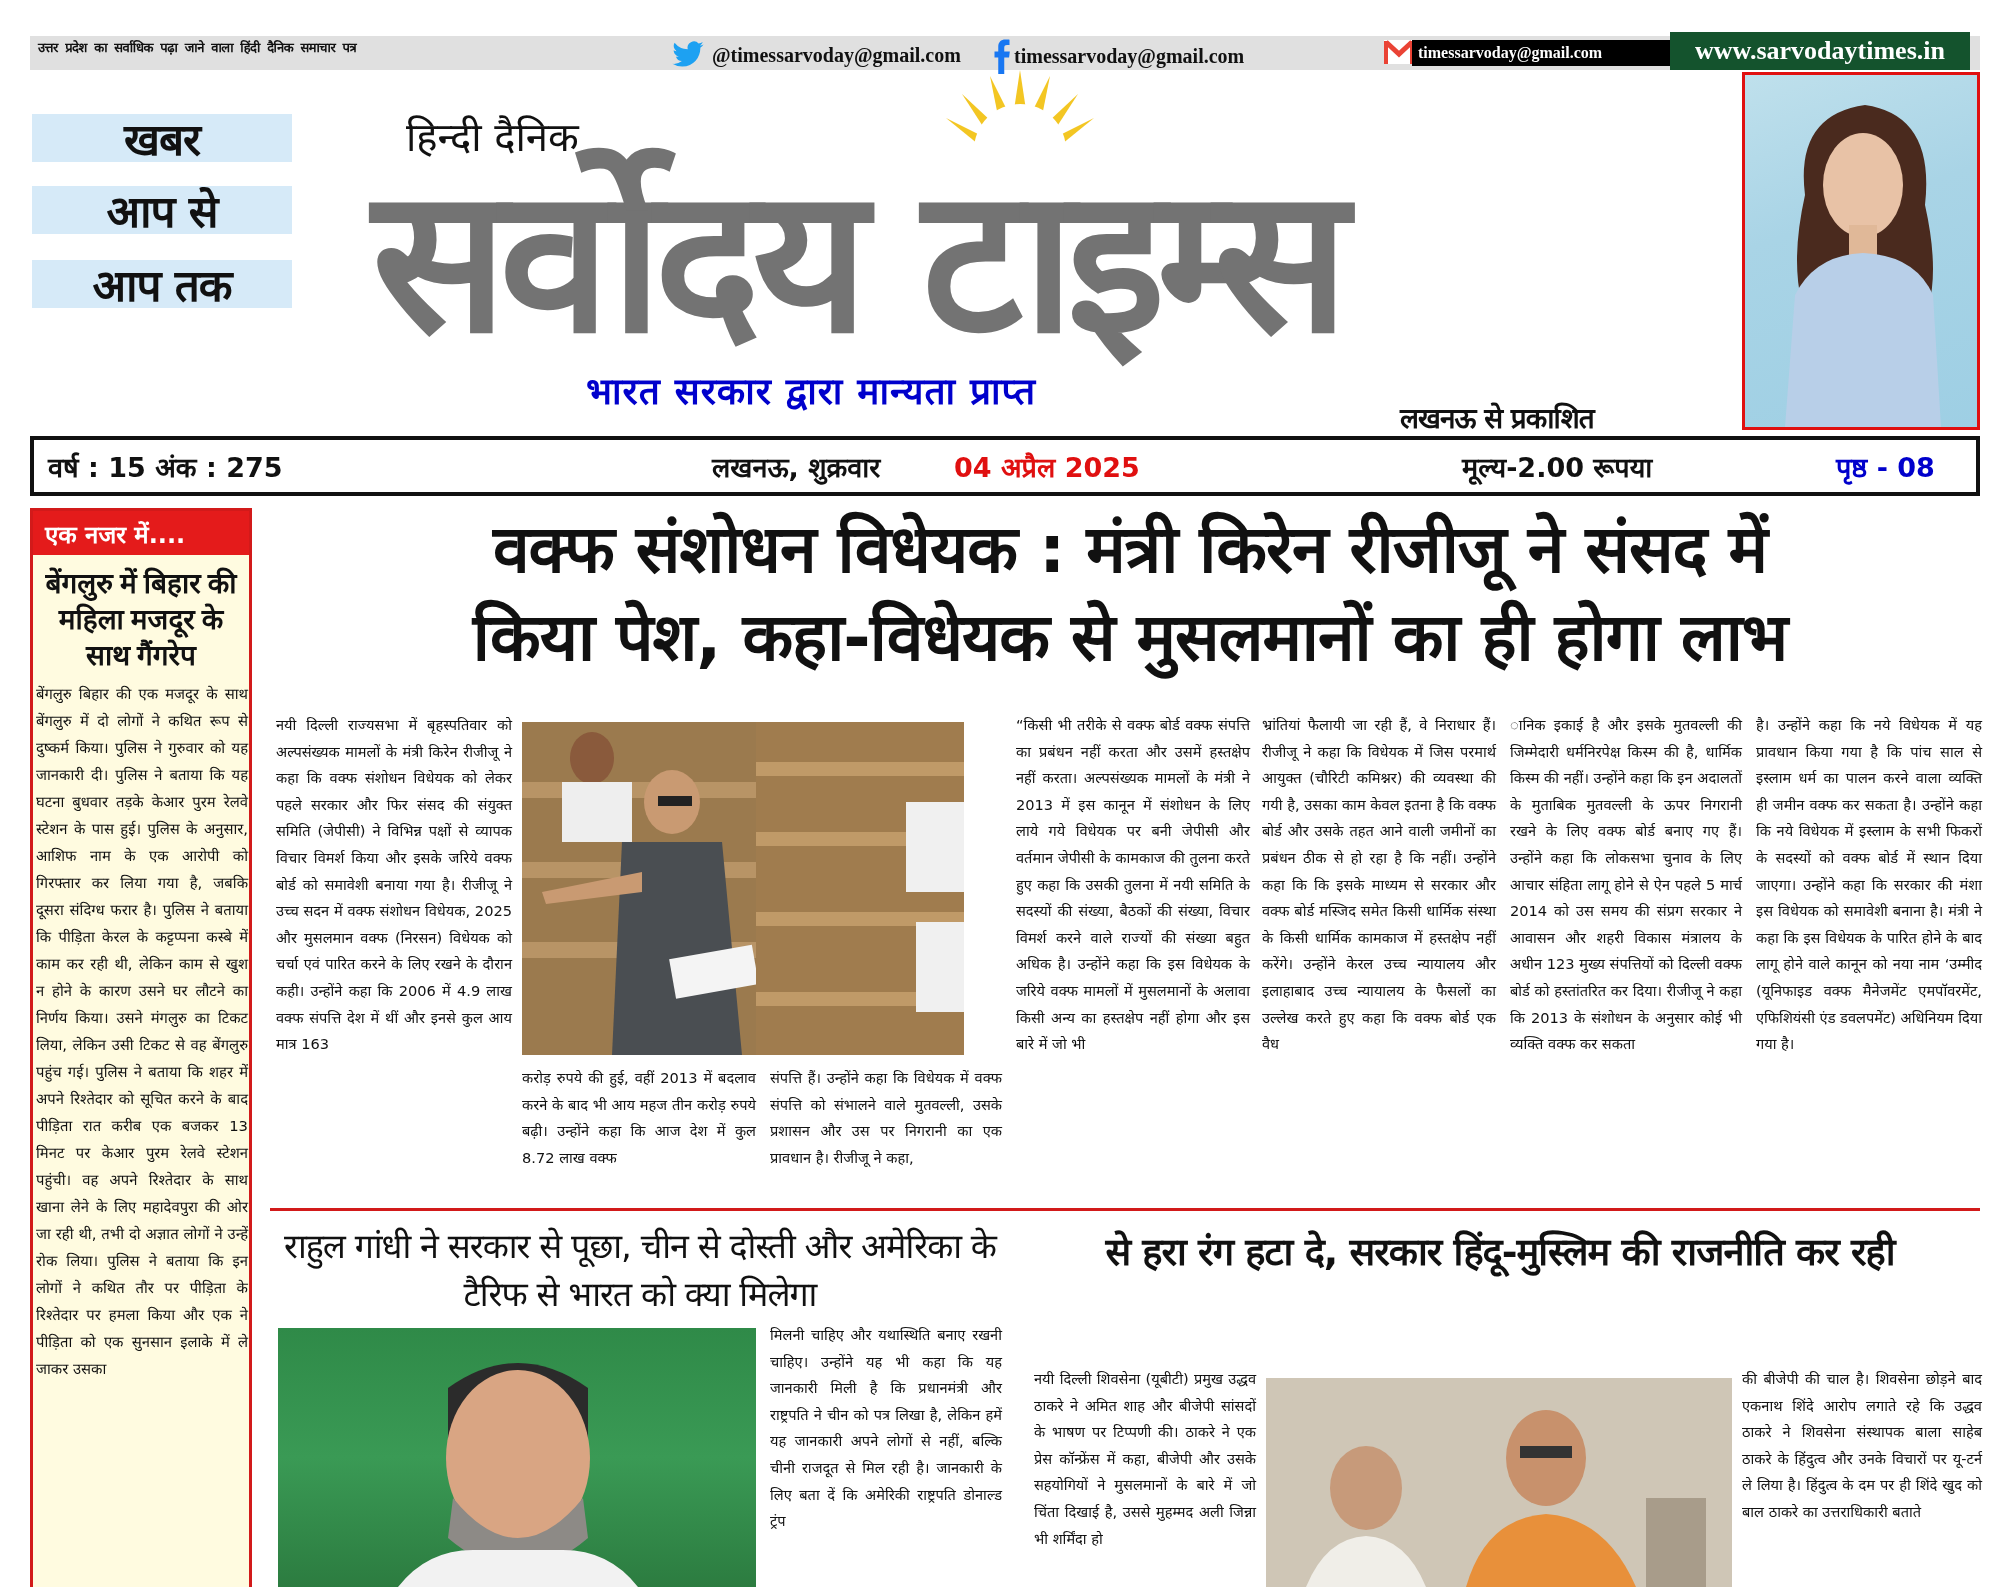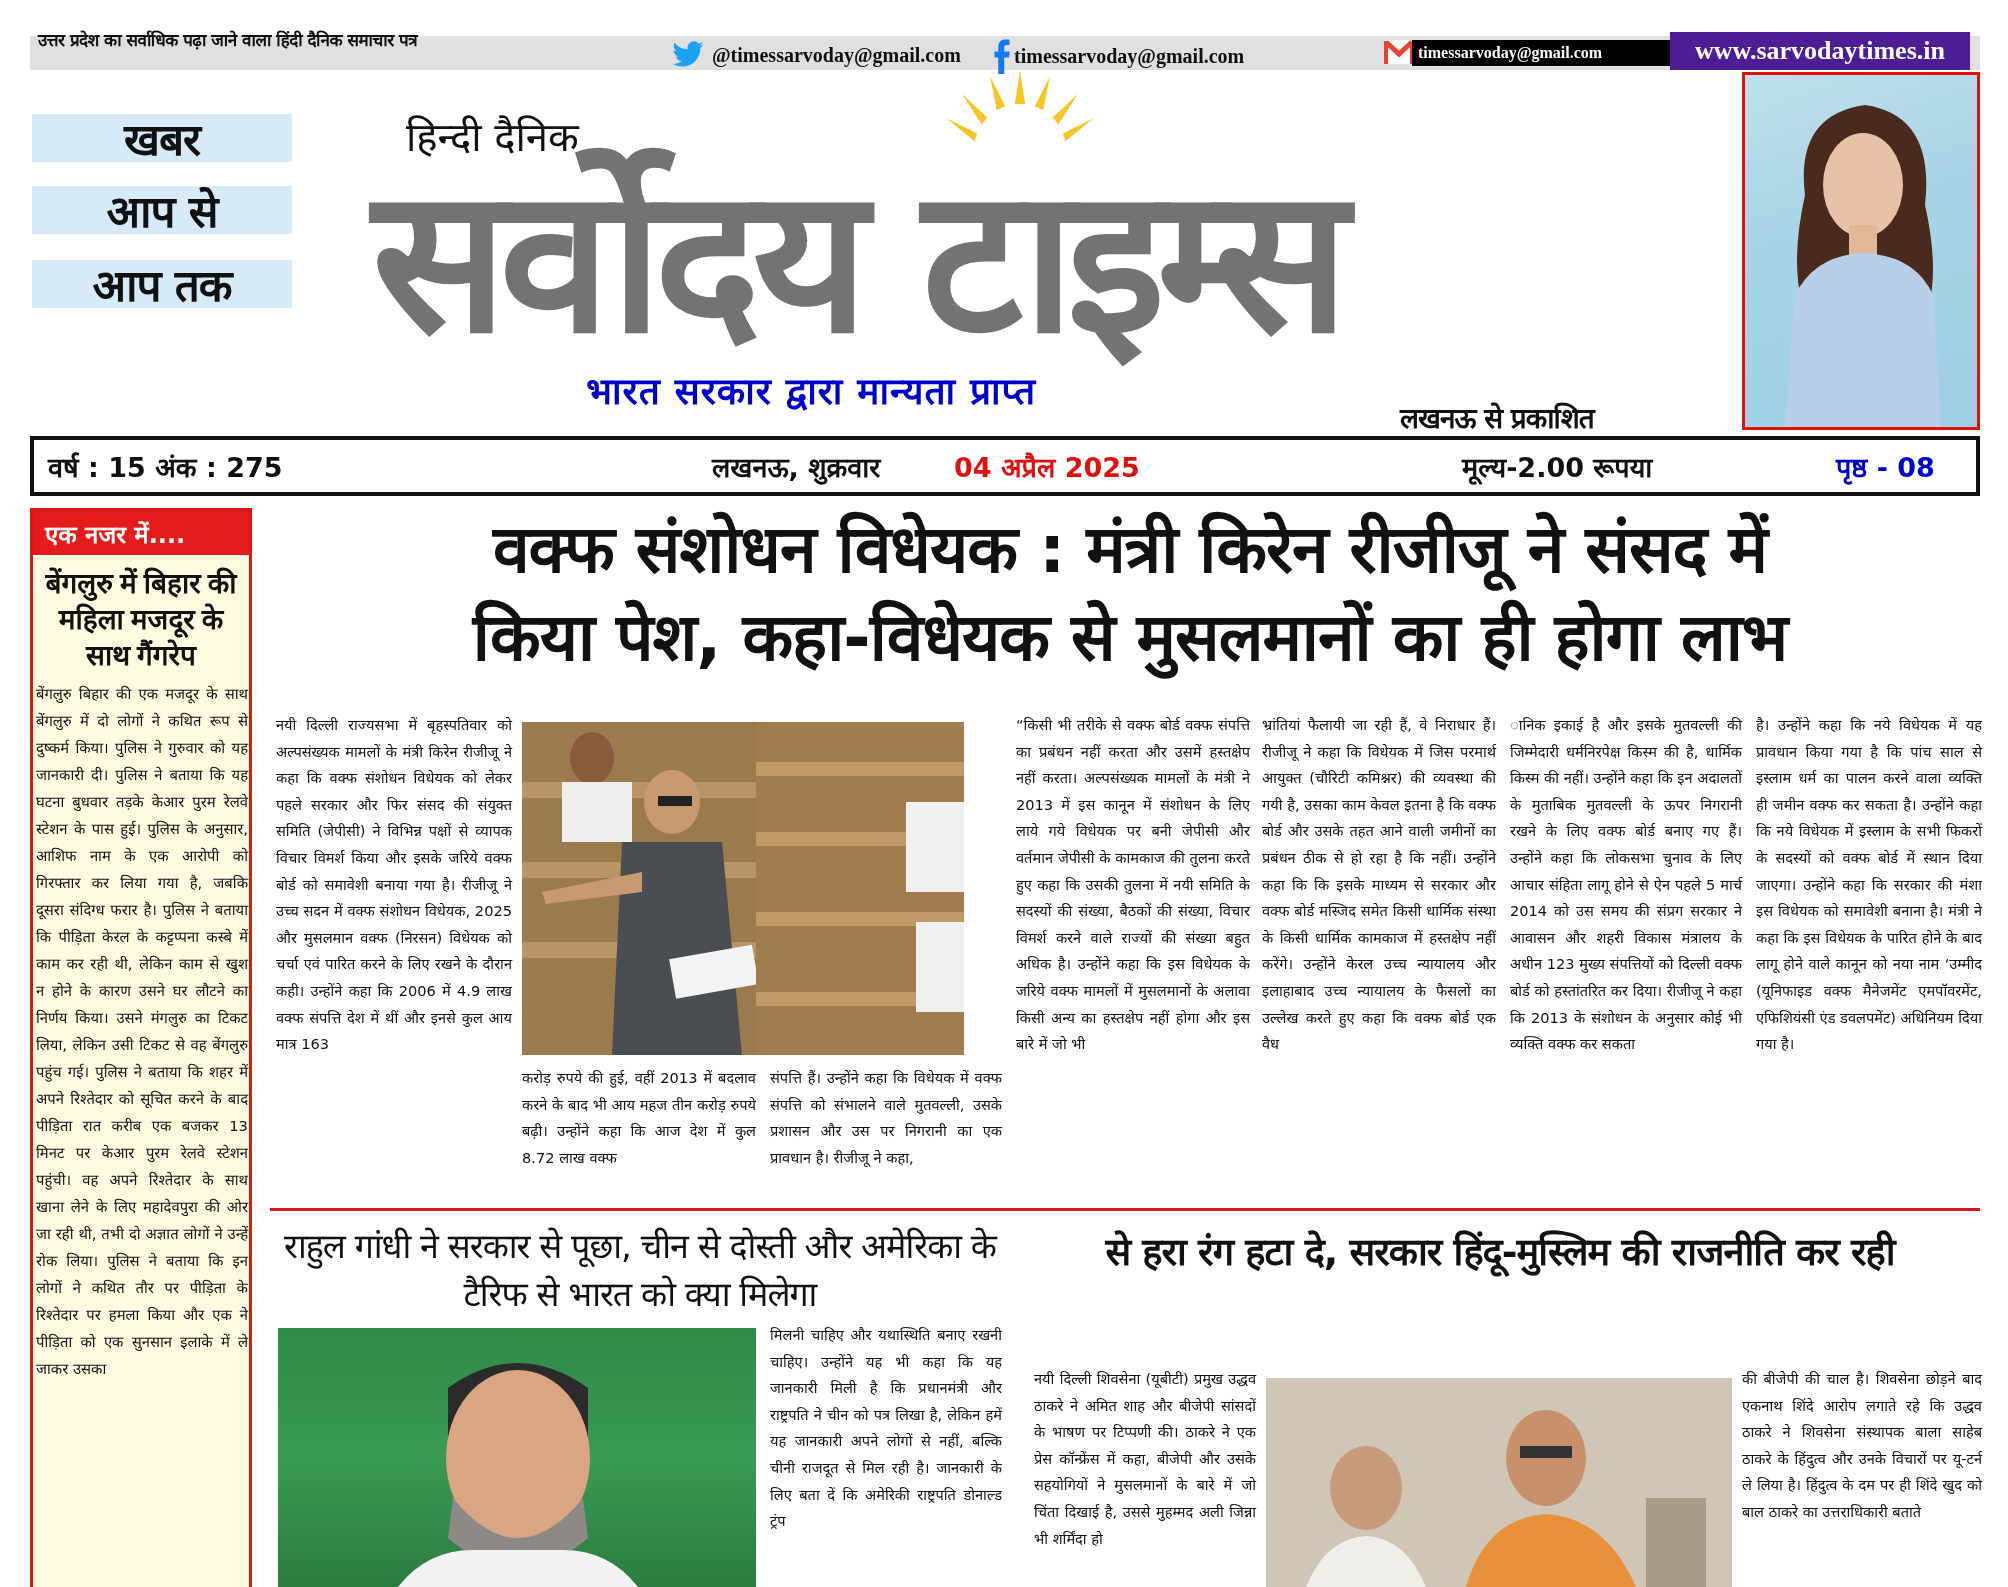--- a/index.html
+++ b/index.html
@@ -1,23 +1,23 @@
 <!DOCTYPE html>
 <html><head>
 <meta charset="utf-8">
 <style>
   html,body{margin:0;padding:0;background:#fff;}
   body{width:2008px;height:1587px;position:relative;overflow:hidden;font-family:"DejaVu Sans",sans-serif;color:#111;}
   .abs{position:absolute;}
   
   .topstrip{left:30px;top:36px;width:1950px;height:34px;background:#e0e0e0;}
-  .tagline{left:38px;top:28px;font-size:17px;font-weight:bold;letter-spacing:-0.5px;}
+  .tagline{left:38px;top:38px;font-size:13px;font-weight:bold;letter-spacing:-0.5px;font-family:Liberation Mono, monospace;}
   .social{top:38px;font-family:"Liberation Serif",serif;font-weight:bold;font-size:20px;display:flex;align-items:center;gap:4px;}
   .gmail-box{left:1412px;top:40px;height:26px;width:490px;background:#000;color:#fff;font-family:"Liberation Serif",serif;font-weight:bold;font-size:16px;display:flex;align-items:center;padding-left:6px;box-sizing:border-box;}
-  .website{left:1670px;top:32px;width:300px;height:38px;background:#4c1d95;color:#fff;font-family:"Liberation Serif",serif;font-weight:bold;font-size:26px;display:flex;align-items:center;justify-content:center;}
+  .website{left:1670px;top:32px;width:300px;height:38px;background:#14532d;color:#fff;font-family:"Liberation Serif",serif;font-weight:bold;font-size:26px;display:flex;align-items:center;justify-content:center;}
   
   .slogan-line{left:32px;width:260px;height:48px;background:#d6eaf8;font-weight:bold;font-size:44px;display:flex;align-items:center;justify-content:center;letter-spacing:-1px;}
   .hindi-dainik{left:406px;top:108px;font-family:"DejaVu Serif",serif;font-size:40px;}
   .masthead{left:372px;top:160px;font-family:"DejaVu Serif",serif;font-weight:bold;font-size:200px;line-height:200px;color:#737373;letter-spacing:-8px;white-space:nowrap;}
   .sun{left:940px;top:70px;width:160px;height:80px;}
   .recognised{left:586px;top:364px;font-size:37px;font-weight:bold;color:#0000cc;letter-spacing:1px;}
   .published{left:1400px;top:354px;font-size:28px;font-weight:bold;letter-spacing:-1px;margin-top:44px;}
   .photo-top{left:1742px;top:72px;width:238px;height:358px;border:3px solid #e01010;box-sizing:border-box;background:linear-gradient(160deg,#bfe0ec 0%,#a9d4e6 40%,#9ecfe4 100%);overflow:hidden;}
   
   .infobar{left:30px;top:436px;width:1950px;height:60px;border:4px solid #111;box-sizing:border-box;}

